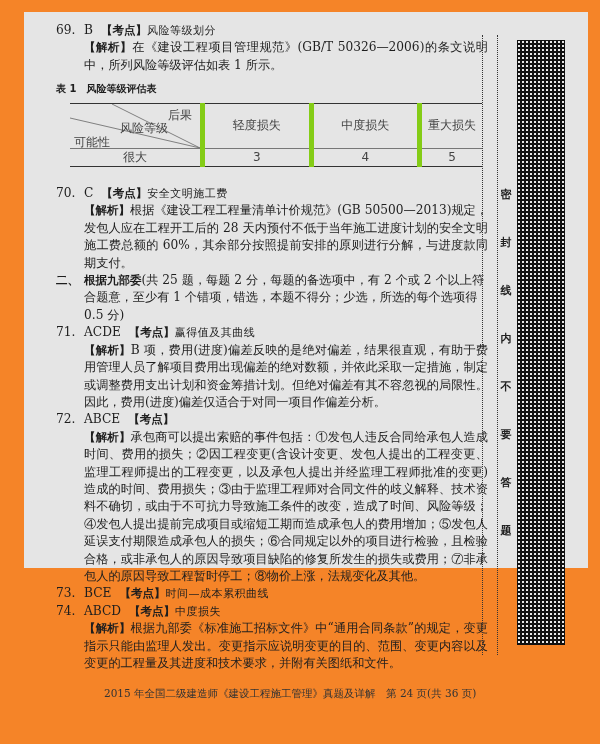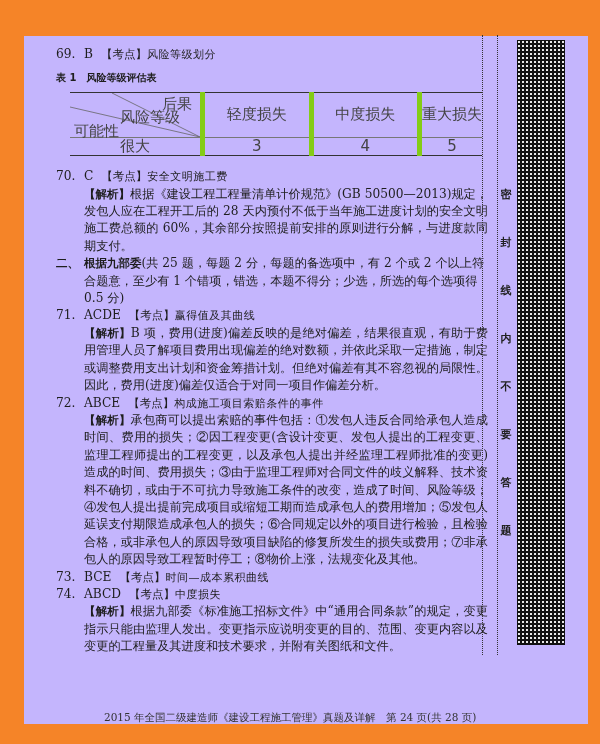--- a/index.html
+++ b/index.html
@@ -4,47 +4,47 @@
 <style>
   html, body { margin:0; padding:0; }
   body {
     width:600px; height:744px; overflow:hidden;
     background:#F58428;
     font-family: "DejaVu Serif", "Liberation Serif", serif;
     color:#1e1e1e;
     position:relative;
   }
   .paper {
-    position:absolute; left:24px; top:36px; width:564px; height:688px;
-    background:#c4b5fd;
+    position:absolute; left:24px; top:12px; width:564px; height:556px;
+    background:#e5e5e5;
   }
   .content {
     position:absolute; left:32px; top:10px; width:432px;
     font-size:12.2px; line-height:17.4px;
   }
   .q-line { display:flex; white-space:nowrap; }
   .q-num { width:28px; flex:none; }
   .q-ans { margin-right:8px; }
-  .kd { font-weight:normal; font-family:"DejaVu Sans","Liberation Sans",sans-serif; font-size:11.5px; }
+  .kd { font-weight:bold; font-family:"DejaVu Sans","Liberation Sans",sans-serif; font-size:11.5px; }
   .kd-text { font-size:11px; letter-spacing:0.5px; }
   .para { margin-left:28px; text-align:justify; }
   .jx { font-weight:bold; font-family:"DejaVu Sans","Liberation Sans",sans-serif; font-size:11.5px; }
   .section { display:flex; }
   .section .sec-num { width:28px; flex:none; font-weight:bold; font-family:"DejaVu Sans","Liberation Sans",sans-serif; font-size:11.5px;}
   .section .sec-title { font-weight:bold; font-family:"DejaVu Sans","Liberation Sans",sans-serif; font-size:11.5px; }
 
   .table-caption {
     text-align:left; font-family:"DejaVu Sans","Liberation Sans",sans-serif; font-weight:bold;
     font-size:10px; margin:6px 0 5px 0;
   }
   table.risk {
     width:412px; margin-left:14px; border-collapse:collapse;
-    font-size:15px; font-family:"DejaVu Sans","Liberation Sans",sans-serif; color:#444;
+    font-size:12px; font-family:"DejaVu Sans","Liberation Sans",sans-serif; color:#444;
     border-top:1.6px solid #333; border-bottom:1.6px solid #333;
-    margin-bottom:12px;
+    margin-bottom:18px;
   }
   table.risk td { border-top:1px solid #777; text-align:center; height:16px; padding:0; }
   table.risk td + td { border-left:5px solid #84cc16; }
   table.risk tr.head td { height:44px; border-top:none; }
   .diag { position:relative; width:130px; height:44px; }
   .diag svg { position:absolute; left:0; top:0; }
   .diag .d1 { position:absolute; right:8px; top:3px; }
   .diag .d2 { position:absolute; left:50px; top:16px; }
   .diag .d3 { position:absolute; left:4px; top:30px; }
 
@@ -72,20 +72,23 @@
 <body>
 
 <div class="paper">
   <div class="content">
 
     <div class="q-line">
       <span class="q-num">69.</span>
       <span class="q-ans">B</span>
       <span class="kd">【考点】</span>
       <span class="kd-text">风险等级划分</span>
+    </div>
+    <div class="para">
+      <span class="jx">【解析】</span><span>在《建设工程项目管理规范》(GB/T 50326—2006)的条文说明中，所列风险等级评估如表 1 所示。</span>
     </div>
 
     <div class="table-caption">表 1　风险等级评估表</div>
     <table class="risk">
       <tbody>
           <tr class="head">
         <td style="width:130px;">
           <div class="diag">
             <svg width="130" height="44">
               <line x1="42" y1="0" x2="130" y2="44" stroke="#666" stroke-width="0.8"></line>
@@ -131,21 +134,20 @@
       <span class="kd-text">赢得值及其曲线</span>
     </div>
     <div class="para">
       <span class="jx">【解析】</span><span>B 项，费用(进度)偏差反映的是绝对偏差，结果很直观，有助于费用管理人员了解项目费用出现偏差的绝对数额，并依此采取一定措施，制定或调整费用支出计划和资金筹措计划。但绝对偏差有其不容忽视的局限性。因此，费用(进度)偏差仅适合于对同一项目作偏差分析。</span>
     </div>
 
     <div class="q-line">
       <span class="q-num">72.</span>
       <span class="q-ans">ABCE</span>
       <span class="kd">【考点】</span>
-      <span class="kd-text">构成施工项目索赔条件的事件</span>
     </div>
     <div class="para">
       <span class="jx">【解析】</span><span>承包商可以提出索赔的事件包括：①发包人违反合同给承包人造成时间、费用的损失；②因工程变更(含设计变更、发包人提出的工程变更、监理工程师提出的工程变更，以及承包人提出并经监理工程师批准的变更)造成的时间、费用损失；③由于监理工程师对合同文件的歧义解释、技术资料不确切，或由于不可抗力导致施工条件的改变，造成了时间、风险等级；④发包人提出提前完成项目或缩短工期而造成承包人的费用增加；⑤发包人延误支付期限造成承包人的损失；⑥合同规定以外的项目进行检验，且检验合格，或非承包人的原因导致项目缺陷的修复所发生的损失或费用；⑦非承包人的原因导致工程暂时停工；⑧物价上涨，法规变化及其他。</span>
     </div>
 
     <div class="q-line">
       <span class="q-num">73.</span>
       <span class="q-ans">BCE</span>
       <span class="kd">【考点】</span>
       <span class="kd-text">时间—成本累积曲线</span>
@@ -155,21 +157,21 @@
       <span class="q-num">74.</span>
       <span class="q-ans">ABCD</span>
       <span class="kd">【考点】</span>
       <span class="kd-text">中度损失</span>
     </div>
     <div class="para">
       <span class="jx">【解析】</span><span>根据九部委《标准施工招标文件》中“通用合同条款”的规定，变更指示只能由监理人发出。变更指示应说明变更的目的、范围、变更内容以及变更的工程量及其进度和技术要求，并附有关图纸和文件。</span>
     </div>
   </div>
 
-  <div class="footer">2015 年全国二级建造师《建设工程施工管理》真题及详解　第 24 页(共 28 页)</div>
+  <div class="footer">2015 年全国二级建造师《建设工程施工管理》真题及详解　第 24 页(共 36 页)</div>
 </div>
 
 <div class="seal-lines"></div>
 <div class="seal-text">
   <span>密</span>
   <span>封</span>
   <span>线</span>
   <span>内</span>
   <span>不</span>
   <span>要</span>

